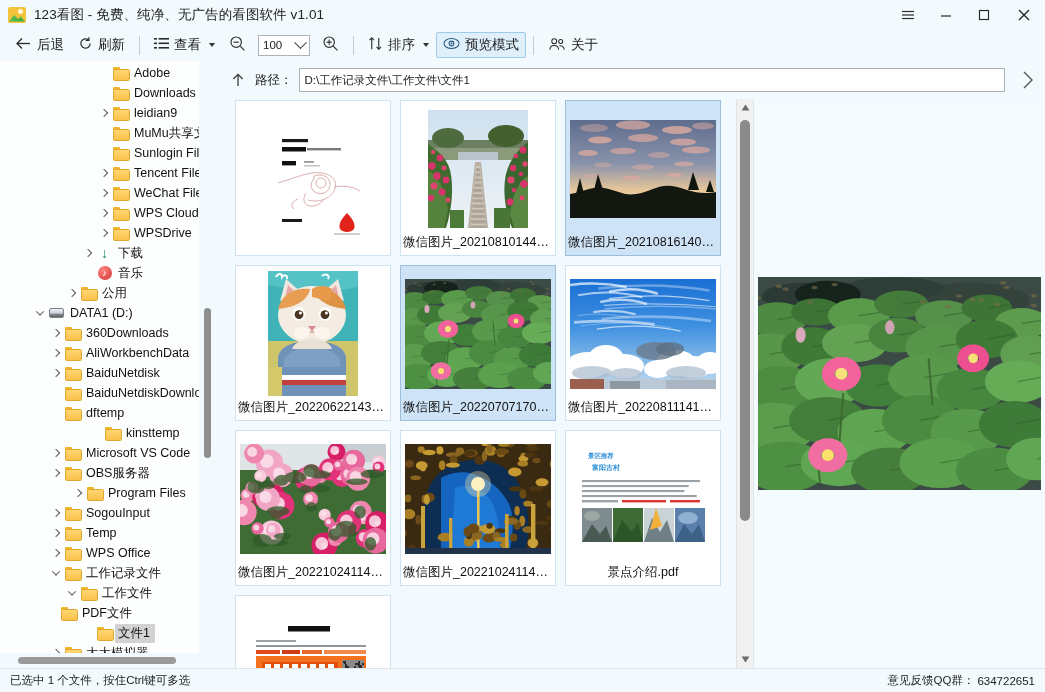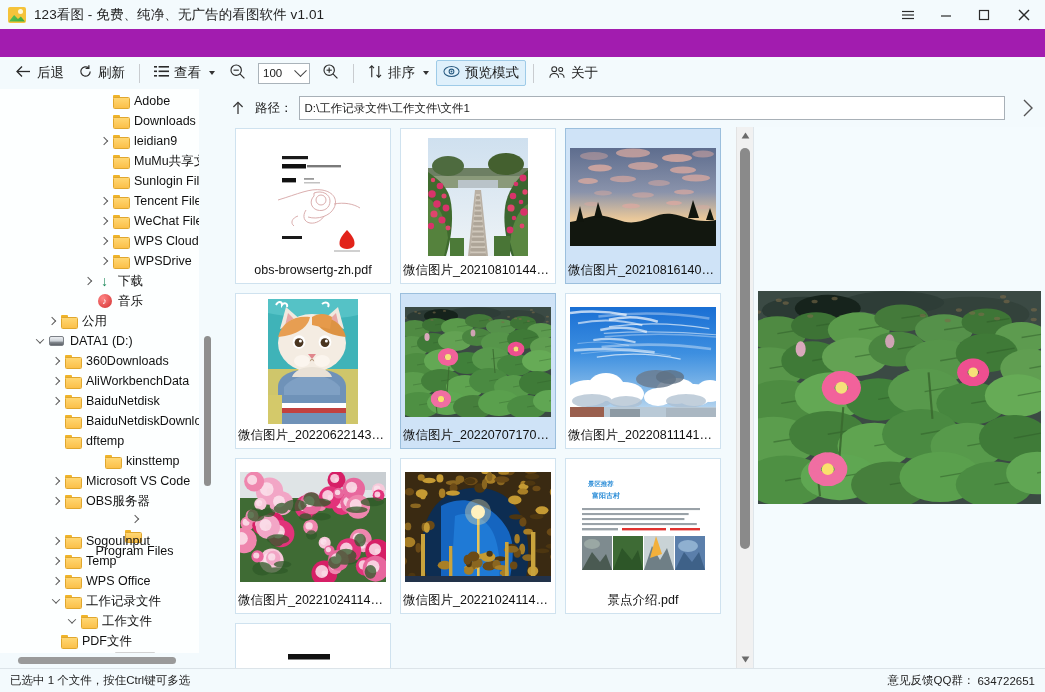--- a/index.html
+++ b/index.html
@@ -6,21 +6,21 @@
   html, body {
     margin: 0; padding: 0;
     width: 1045px; height: 692px;
     overflow: hidden;
     font-family: "Liberation Sans", "DejaVu Sans", sans-serif;
     background: #ffffff;
   }
   #app {
     position: relative;
     width: 1045px; height: 692px;
-    background: #a21caf;
+    background: #fdba74;
     display: flex;
     flex-direction: column;
   }
 
   
   .titlebar {
     height: 29px;
     background: #f3fafd;
     display: flex;
     align-items: center;
@@ -71,21 +71,20 @@
 
   
   .toolbar {
     height: 32px;
     flex: 0 0 32px;
     background: #f3fafd;
     display: flex;
     align-items: center;
     padding-left: 8px;
     gap: 0px;
-    margin-top: 28px;
   }
   .tb-item {
     display: flex;
     align-items: center;
     height: 26px;
     padding: 0 6px;
     gap: 5px;
     color: #1b1b1b;
     font-size: 13.5px;
     white-space: nowrap;
@@ -648,21 +647,21 @@
             </div>
             <div class="label">下载</div>
           </div>
           <div class="tree-row" style="padding-left: 80px;">
             <div class="twisty"></div>
             <div class="ico">
               <span class="music-ico">♪</span>
             </div>
             <div class="label">音乐</div>
           </div>
-          <div class="tree-row" style="padding-left: 44px;">
+          <div class="tree-row" style="padding-left: 64px;">
             <div class="twisty">
               <div class="ar"></div>
             </div>
             <div class="ico">
               <div class="folder"></div>
             </div>
             <div class="label">公用</div>
           </div>
           <div class="tree-row" style="padding-left: 32px;">
             <div class="twisty open">
@@ -732,21 +731,21 @@
           </div>
           <div class="tree-row" style="padding-left: 48px;">
             <div class="twisty">
               <div class="ar"></div>
             </div>
             <div class="ico">
               <div class="folder"></div>
             </div>
             <div class="label">OBS服务器</div>
           </div>
-          <div class="tree-row" style="padding-left: 70px; flex-direction: column;">
+          <div class="tree-row" style="padding-left: 70px;">
             <div class="twisty">
               <div class="ar"></div>
             </div>
             <div class="ico">
               <div class="folder"></div>
             </div>
             <div class="label">Program Files</div>
           </div>
           <div class="tree-row" style="padding-left: 48px;">
             <div class="twisty">
@@ -867,21 +866,20 @@
                       <path d="M96 66 C106 64, 116 66, 122 70"></path>
                       <path d="M60 78 C54 80, 52 85, 56 88"></path>
                     </g>
                     <rect x="44" y="98" width="20" height="3" fill="#1a1a1a"></rect>
                     <g transform="translate(100,92)">
                       <path d="M9 0 C4 5 0 11 2 16 C5 20 13 20 16 16 C18 11 14 5 9 0 Z" fill="#e2231a"></path>
                     </g>
                     <rect x="96" y="112" width="26" height="2" fill="#d0d0d0"></rect>
                   </svg>
                 </div>
-                <div class="cell-name">obs-browsertg-zh.pdf</div>
               </div>
               <div class="cell">
                 <div class="thumb-area">
                   <svg class="tn" width="100" height="118" viewBox="0 0 100 118">
                     <defs>
                       <linearGradient id="skyg" x1="0" y1="0" x2="0" y2="1">
                         <stop offset="0" stop-color="#cfe0ef"></stop>
                         <stop offset="1" stop-color="#eef3f6"></stop>
                       </linearGradient>
                     </defs>

